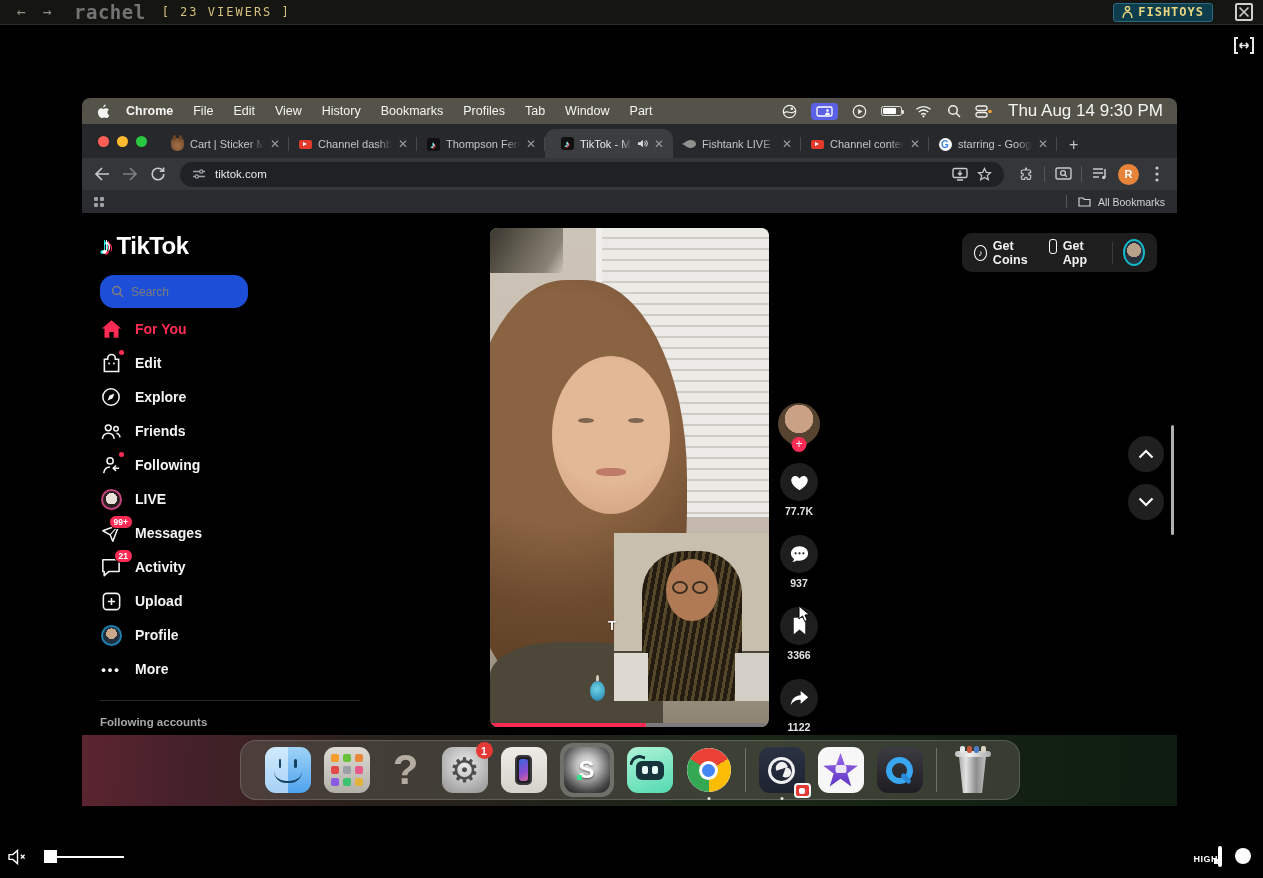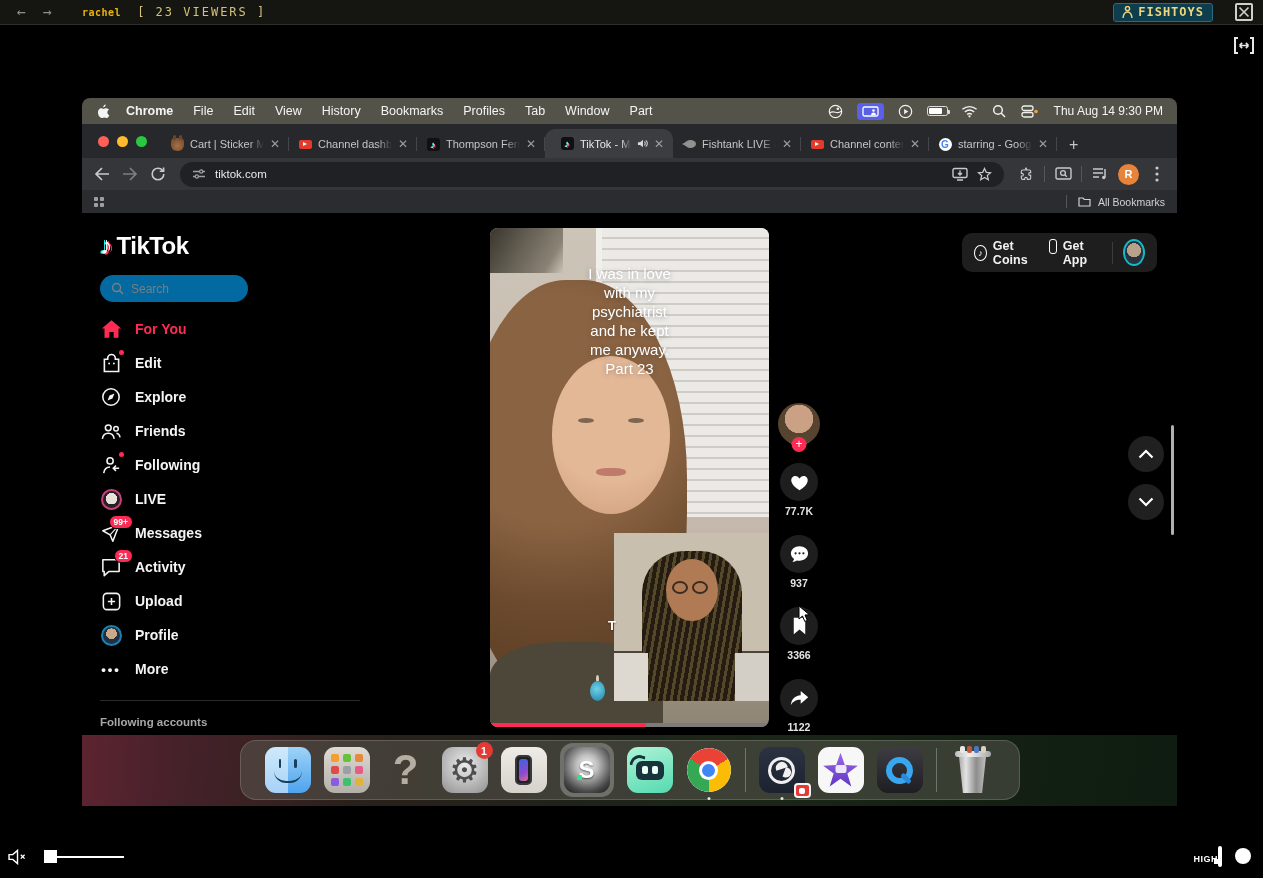--- a/index.html
+++ b/index.html
@@ -5,21 +5,21 @@
   * { margin:0; padding:0; box-sizing:border-box; }
   html,body { background:#000; }
   body { font-family:"Liberation Sans", sans-serif; }
   .stage { position:relative; width:1263px; height:878px; background:#000; overflow:hidden; }
 
   
   .topbar { position:absolute; left:0; top:0; width:1263px; height:25px; background:#151512;
             border-bottom:1px solid #2e2e29; display:flex; align-items:center; padding:0 8px;
             font-family:"DejaVu Sans Mono", monospace; }
   .nav-arrow { color:#8f8f88; font-size:15px; width:26px; text-align:center; cursor:default; }
-  .streamer { color:#eab308; font-weight:bold; font-size:10px; margin-left:22px; letter-spacing:.5px;}
+  .streamer { color:#737373; font-weight:bold; font-size:19px; margin-left:14px; letter-spacing:.5px;}
   .viewers { color:#d3c07c; font-size:12px; margin-left:16px; letter-spacing:2px; }
   .fishtoys { margin-left:auto; height:19px; display:flex; align-items:center; gap:5px;
               background:#0e3d4e; border:1px solid #2a6a82; border-radius:3px; padding:0 8px;
               color:#ecd77f; font-size:12px; font-weight:bold; letter-spacing:1px; }
   .closebox { width:18px; height:18px; margin-left:22px; margin-right:2px; border:2px solid #cfcfcb;
               border-radius:2px; position:relative; }
   .closebox svg { position:absolute; inset:1px; }
   .expandbtn { position:absolute; right:8px; top:36px; width:22px; height:19px; }
 
   
@@ -32,21 +32,21 @@
   .menubar .apple { width:14px; height:15px; margin-right:16px; }
   .menubar .appname { font-weight:bold; margin-right:20px; }
   .menubar .menu { margin-right:20px; }
   .mb-right { margin-left:auto; display:flex; align-items:center; gap:13px; }
   .mb-ic { width:17px; height:15px; display:flex; align-items:center; justify-content:center; }
   .share-pill { width:27px; height:17px; background:#5b61e6; border-radius:4px; display:flex;
                 align-items:center; justify-content:center; }
   .battery { width:21px; height:10px; border:1px solid #ddd; border-radius:2.5px; position:relative; }
   .battery::before { content:""; position:absolute; left:1px; top:1px; bottom:1px; width:13px; background:#fff; border-radius:1px; }
   .battery::after { content:""; position:absolute; right:-3px; top:2.5px; width:2px; height:4px; background:#ddd; border-radius:0 1px 1px 0; }
-  .clock { font-size:12px; margin-left:3px; }
+  .clock { font-size:17px; margin-left:3px; }
 
   
   .tabstrip { position:absolute; left:0; top:26px; right:0; height:34px; background:#27282b;
               display:flex; align-items:flex-end; }
   .lights { display:flex; gap:8px; align-items:center; height:34px; padding:0 14px 0 16px; }
   .light { width:11px; height:11px; border-radius:50%; }
   .tabs { display:flex; align-items:flex-end; height:34px; }
   .tab { width:128px; height:28px; display:flex; align-items:center; gap:6px; padding:0 9px;
          color:#c3c5c8; font-size:11px; position:relative; }
   .tab .tlabel { flex:1; white-space:nowrap; overflow:hidden; max-width:78px;
@@ -89,21 +89,21 @@
   .bm-right { margin-left:auto; display:flex; align-items:center; gap:7px; }
   .bm-div { width:1px; height:13px; background:#55565a; margin-right:4px; }
 
   
   .page { position:absolute; left:0; top:115px; right:0; height:522px; background:#000; }
 
   .tt-logo { position:absolute; left:18px; top:18px; display:flex; align-items:center; gap:4px; }
   .tt-note { color:#fff; font-size:25px; font-weight:bold; text-shadow:-2px 0 #25f4ee, 2px 1px #fe2c55; }
   .tt-word { color:#fff; font-size:24px; font-weight:bold; letter-spacing:-.5px; }
 
-  .tt-search { position:absolute; left:18px; top:62px; width:148px; height:27px; background:#0369a1;
+  .tt-search { position:absolute; left:18px; top:62px; width:148px; height:33px; background:#1d4ed8;
                border-radius:14px; display:flex; align-items:center; gap:7px; padding:0 11px; }
   .tt-search input { background:transparent; border:none; outline:none; color:#eee; font-size:12px; width:100px; }
   .tt-search input::placeholder { color:#7d7d7d; }
 
   .tt-nav { position:absolute; left:18px; top:99px; width:270px; }
   .tt-item { height:34px; display:flex; align-items:center; gap:13px; color:#f4f4f4; font-size:14px; font-weight:bold; }
   .tt-item .nic { width:22px; height:22px; display:flex; align-items:center; justify-content:center; position:relative; flex:none; }
   .tt-item.active { color:#fe2c55; }
   .dot-badge { position:absolute; right:-2px; top:-2px; width:5px; height:5px; background:#fe2c55; border-radius:50%; }
   .num-badge { position:absolute; right:-11px; top:-7px; background:#fe2c55; color:#fff; font-size:8.5px;
@@ -649,28 +649,20 @@
         <div class="inset">
           <div class="braids"></div>
           <div class="inset-face">
               <span class="glasses">
                 <i></i>
                 <i></i>
               </span>
             </div>
           <div class="inset-top"></div>
         </div>
-        <div class="overlay-text">
-          <div>I was in love</div>
-          <div>with my</div>
-          <div>psychiatrist</div>
-          <div>and he kept</div>
-          <div>me anyway.</div>
-          <div>Part 23</div>
-        </div>
         <div class="caption-frag">T</div>
         <div class="progress">
             <div class="fill" style="width: 56%;"></div>
           </div>
       </div>
 
       <div class="rail">
         <div class="creator">
           <span class="follow">+</span>
         </div>

